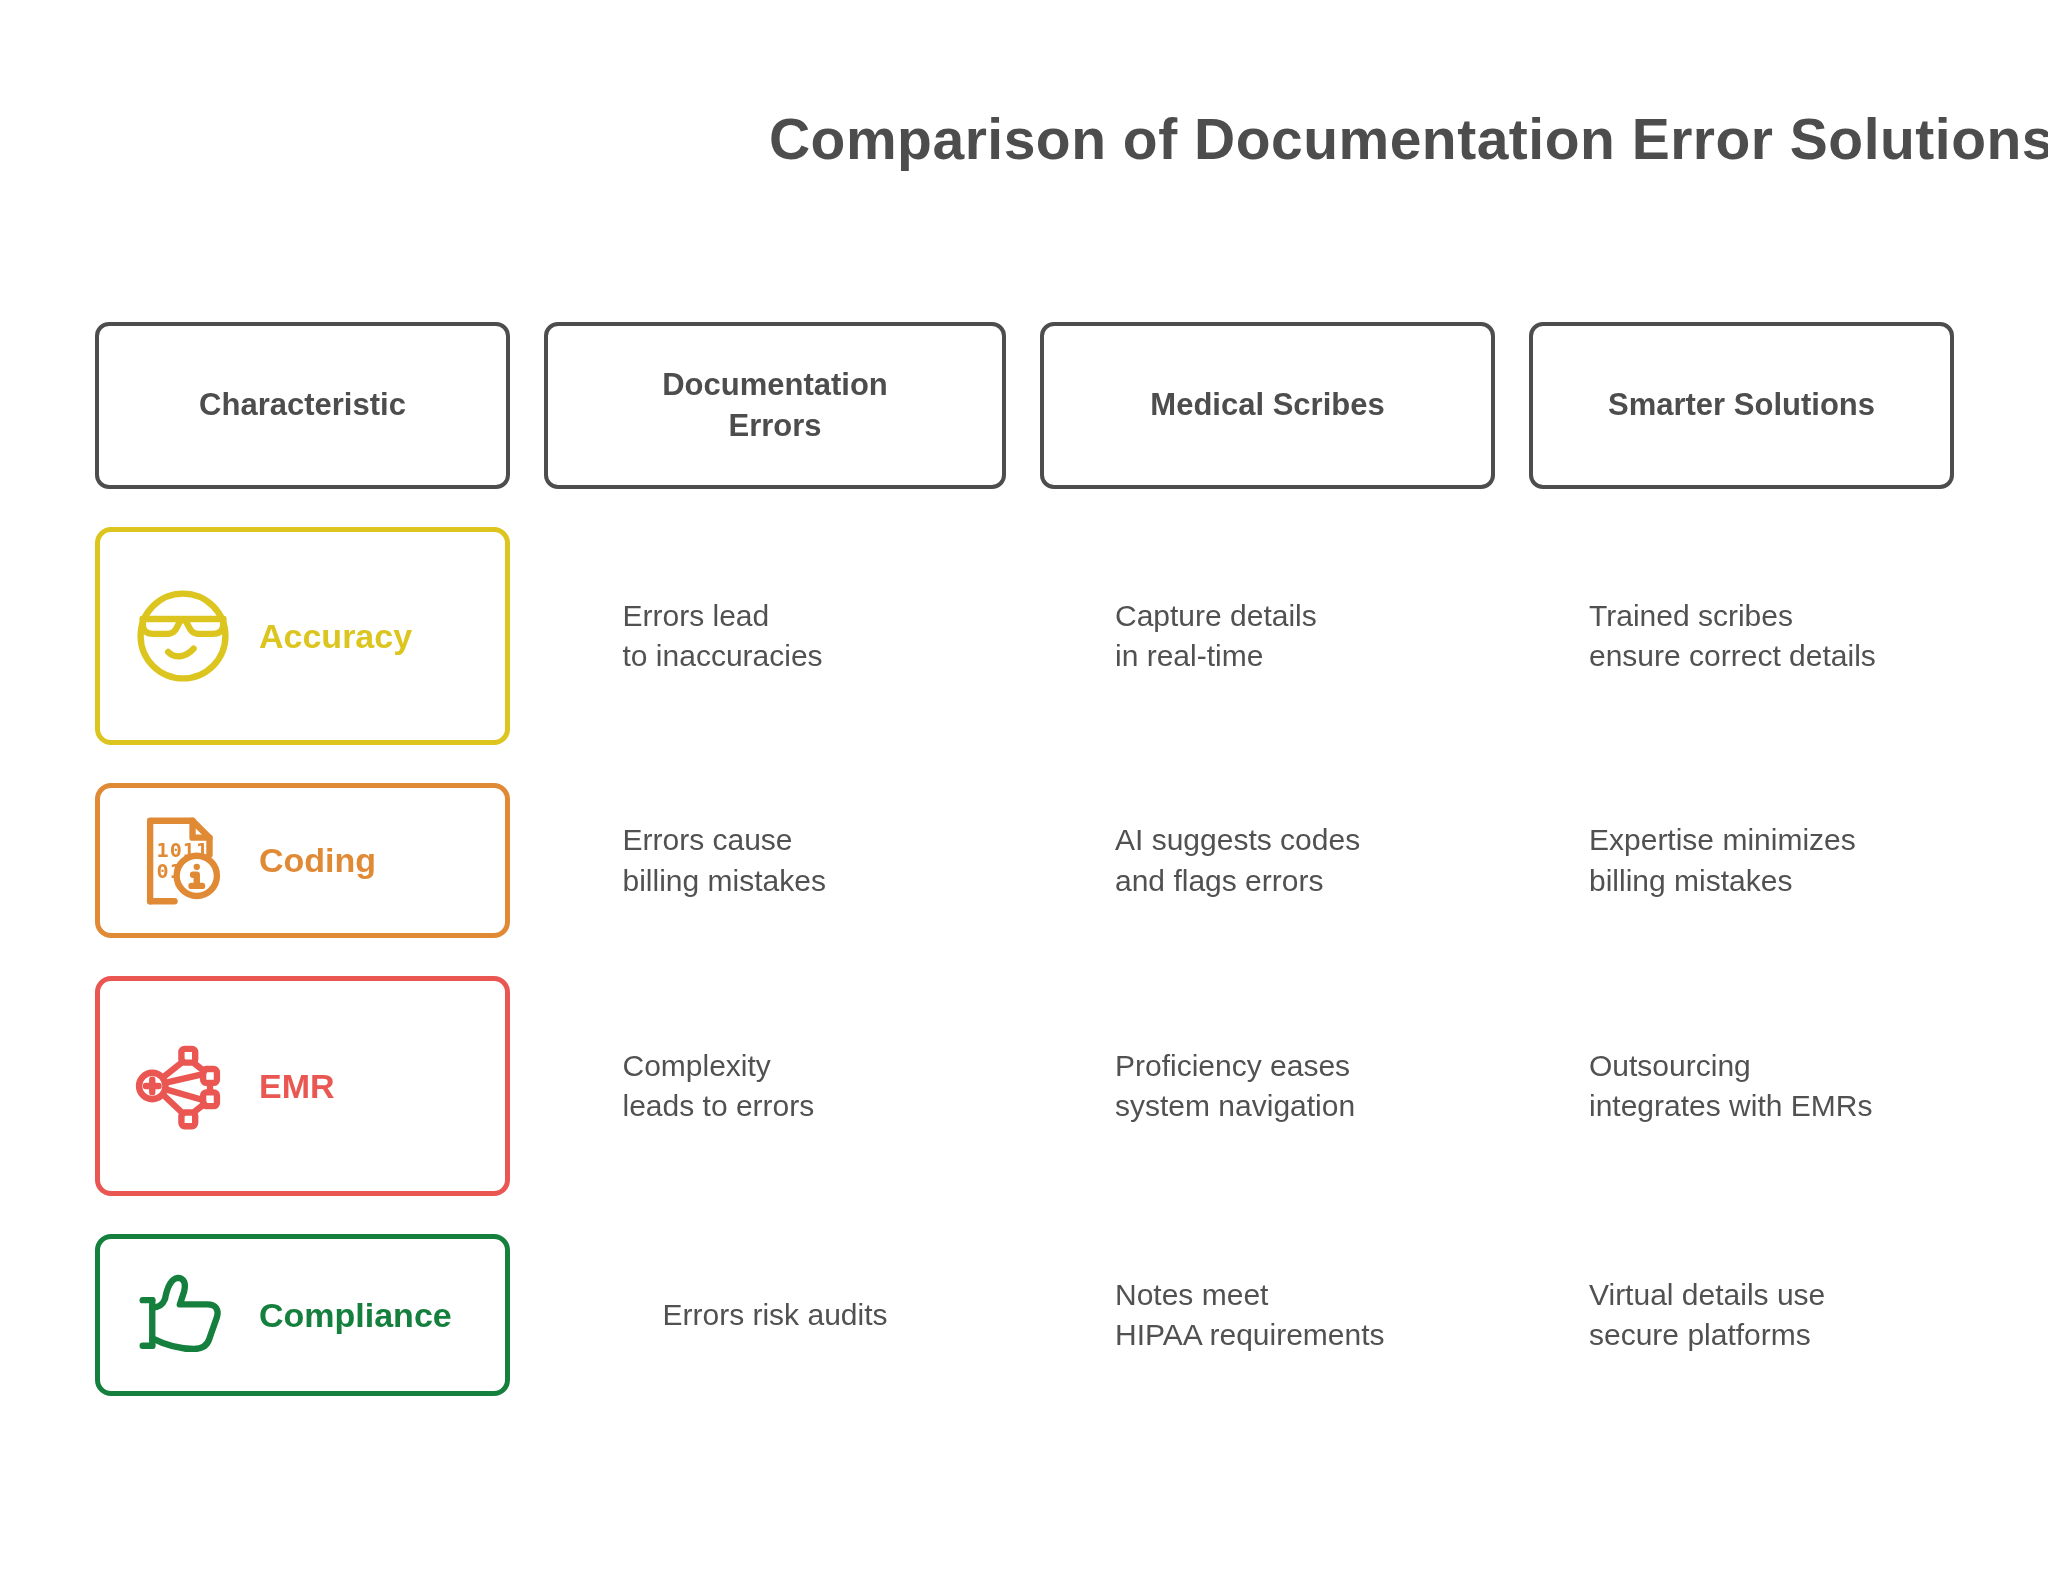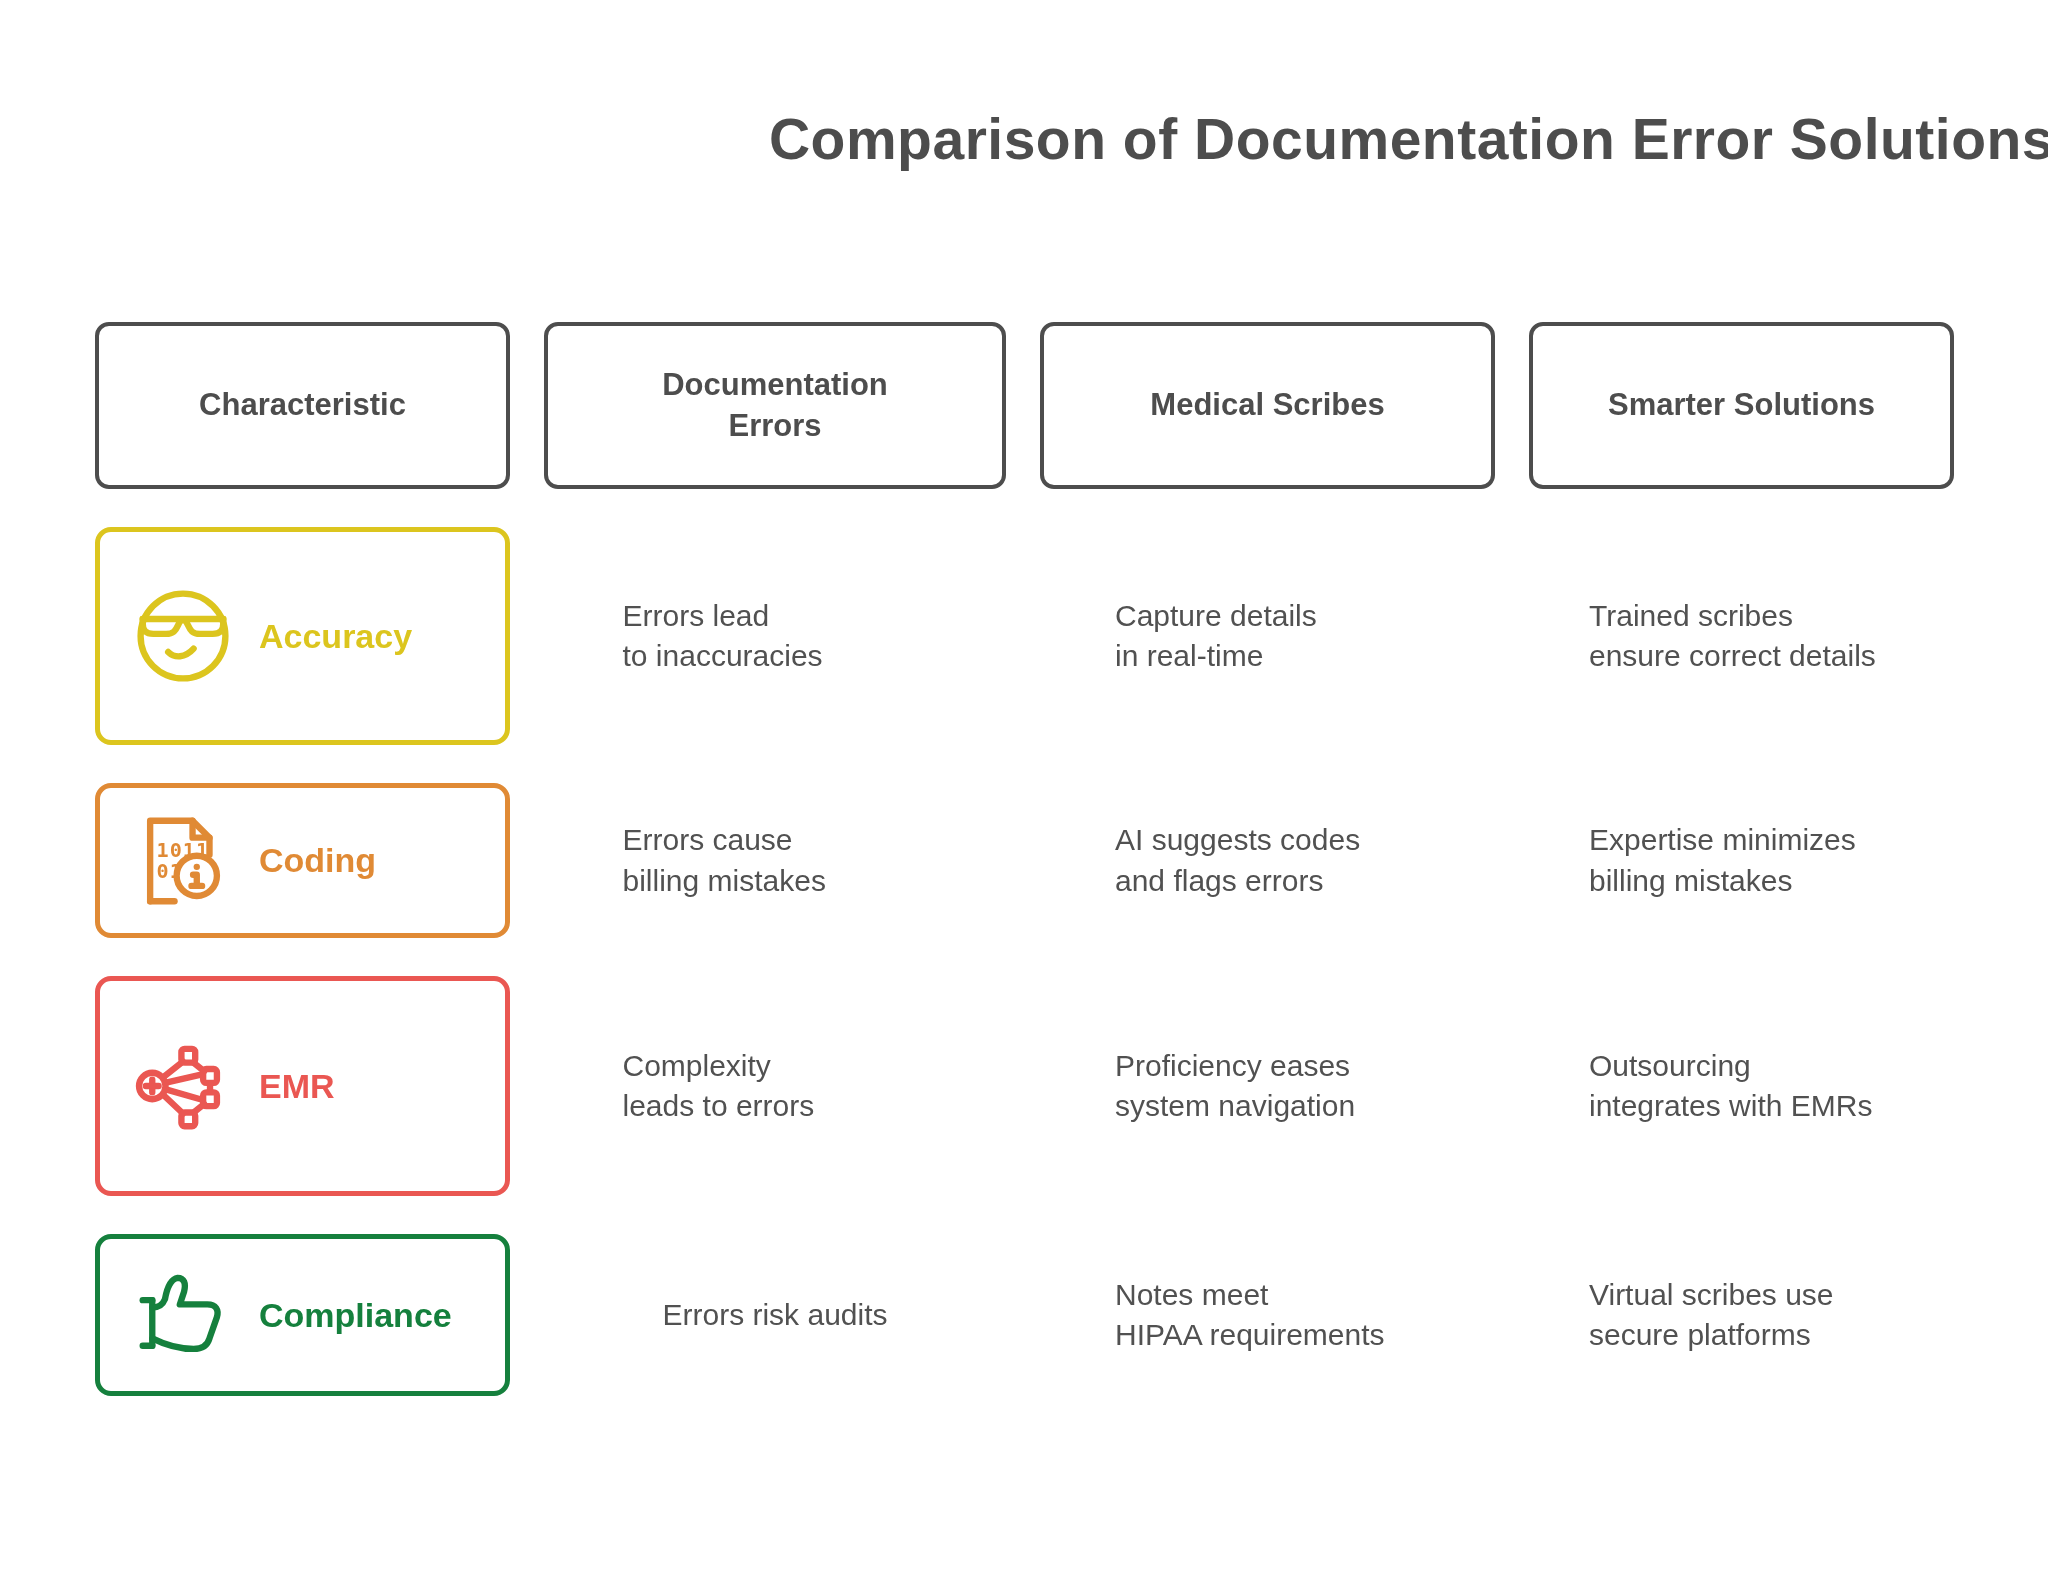--- a/index.html
+++ b/index.html
@@ -152,17 +152,17 @@
       </span>
       <span class="row-label">Compliance</span>
     </div>
     <div class="cell" style="color: rgb(81, 81, 81);">
       <span>Errors risk audits</span>
     </div>
     <div class="cell" style="color: rgb(81, 81, 81);">
       <span>Notes meet HIPAA requirements</span>
     </div>
     <div class="cell" style="color: rgb(81, 81, 81);">
-      <span>Virtual scribes use secure platforms</span>
+      <span>Virtual details use secure platforms</span>
     </div>
 
   </div>
 </div>
 
 </body></html>

